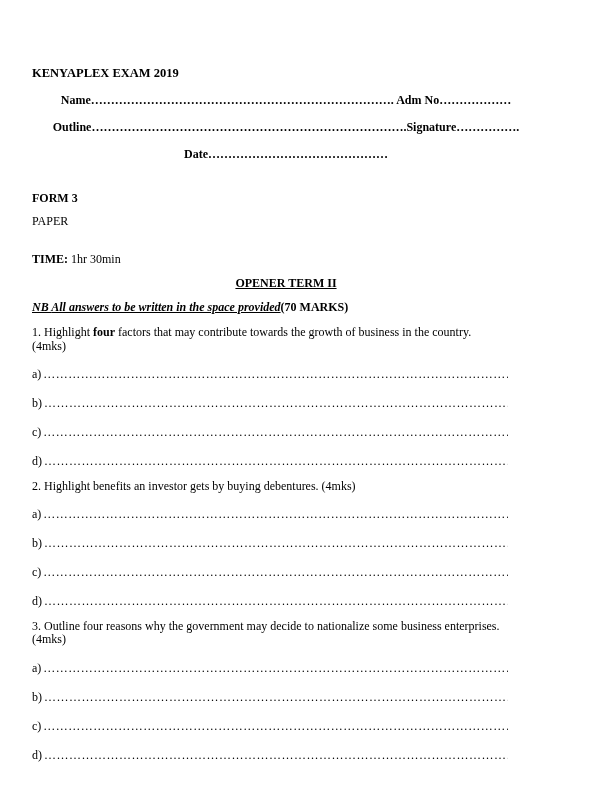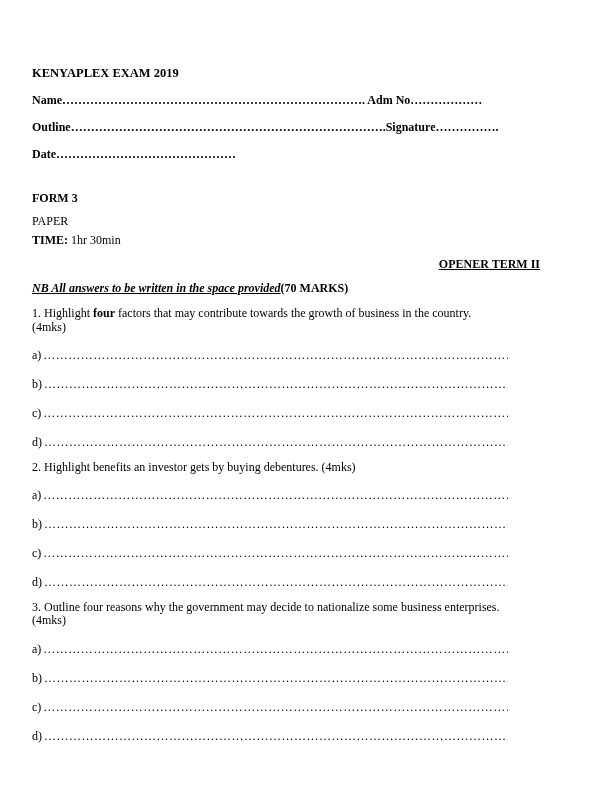--- a/index.html
+++ b/index.html
@@ -16,32 +16,33 @@
   }
   .page { padding: 66px 72px 0 32px; width: 612px; height: 612px; }
 
   .title { font-weight: bold; font-size: 12.5px; margin-bottom: 14px; }
 
   .field-line {
     font-weight: bold;
     margin-bottom: 13px;
     white-space: nowrap;
     overflow: hidden;
+    text-align: center;
   }
 
   .subject-row { display: flex; font-weight: bold; margin-top: 30px; }
   .subject-row .subject { width: 288px; flex: none; }
 
   .paper-line { font-weight: normal; margin-top: 9px; }
 
-  .time-line { margin-top: 6px; }
+  .time-line { margin-top: 25px; }
   .time-line .time-label { font-weight: bold; }
 
   .term-heading {
-    text-align: right;
+    text-align: center;
     font-weight: bold;
     text-decoration: underline;
     margin-top: 10px;
   }
 
   .nb-row { display: flex; margin-top: 10px; }
   .nb-left { font-weight: bold; font-style: italic; text-decoration: underline; }
   .marks-total { font-weight: bold; font-style: normal; }
 
   .q-text { margin-top: 11px; max-width: 468px; }

